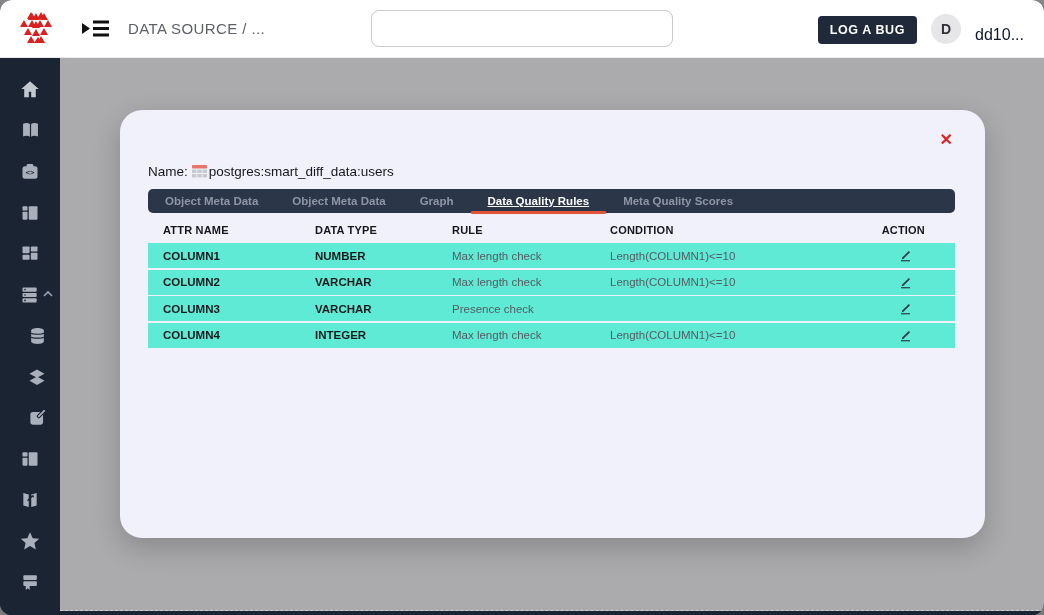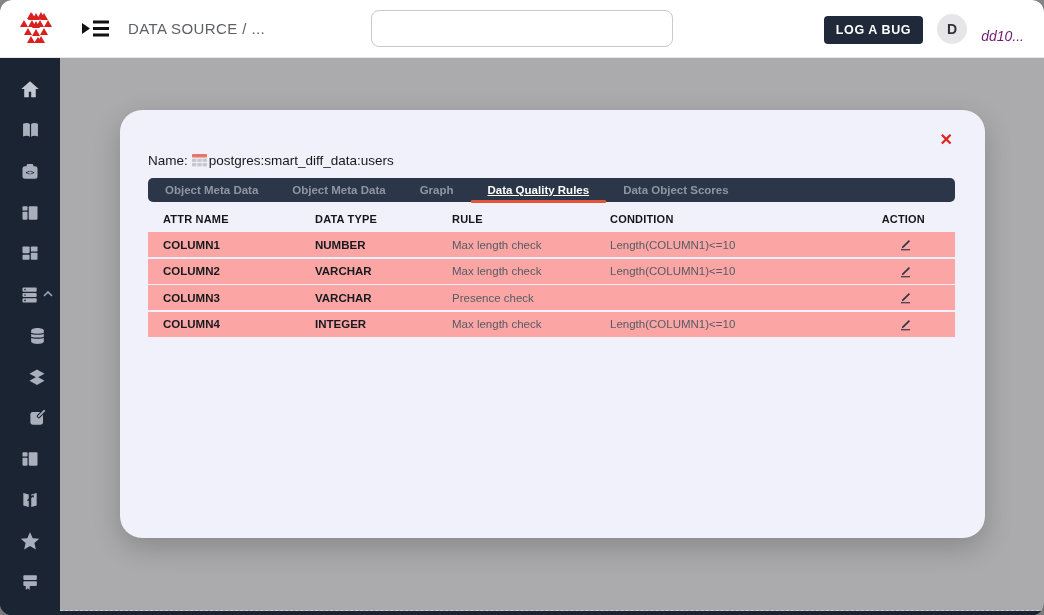--- a/index.html
+++ b/index.html
@@ -33,21 +33,21 @@
   .logbug-btn{
     background:#20293a; color:#fff; border:none; border-radius:4px;
     font-size:12.5px; font-weight:600; letter-spacing:.6px;
     padding:7px 12px; cursor:pointer; font-family:inherit;
   }
   .avatar{
     width:30px; height:30px; border-radius:50%; background:#e6e6e9;
     color:#2e3238; font-size:14px; font-weight:600;
     display:flex; align-items:center; justify-content:center; cursor:pointer;
   }
-  .username{ font-size:14px; color:#701a75; cursor:pointer;font-style:italic; }
+  .username{ font-size:16px; color:#0f172a; cursor:pointer; }
   
   .middle{ display:flex; height:553px; }
   .sidebar{
     width:60px; background:#1b2433; flex:0 0 auto;
     display:flex; flex-direction:column; align-items:center;
     padding-top:11px;
   }
   .side-item{
     width:100%; height:41px; display:flex; align-items:center; justify-content:center;
     cursor:pointer; position:relative;
@@ -64,21 +64,21 @@
     position:absolute; left:60px; top:52px; width:865px; height:428px;
     background:#f0f1fb; border-radius:22px;
     box-shadow:0 10px 28px rgba(0,0,0,.20);
     padding:0 28px;
   }
   .close-btn{
     position:absolute; top:22px; right:32px; color:#e02421;
     font-size:16px; font-weight:700; cursor:pointer; line-height:1;
   }
   .name-row{
-    padding-top:43px; display:flex; align-items:center; gap:2px;
+    padding-top:54px; display:flex; align-items:center; gap:2px;
     font-size:13.5px; color:#16181c;
   }
   .name-label{ margin-right:2px; }
   .name-value{ color:#16181c; }
   
   .tabbar{
     margin-top:10px; height:24px; background:#2b3648; border-radius:5px;
     display:flex; align-items:flex-end; width:807px;
   }
   .tab{
@@ -88,21 +88,21 @@
   }
   .tab.active{ color:#ffffff;text-decoration:underline; }
   .tab.active::after{
     content:""; position:absolute; left:0; right:0; bottom:-1px; height:3px;
     background:#e2553b; border-radius:1px;
   }
   
   .tbl{ width:807px; margin-top:3px; font-size:11.5px; }
   .tbl-row{ display:flex; align-items:center; }
   .tbl-head{ height:27px; color:#14161a; font-weight:700; font-size:11px; letter-spacing:.2px; }
-  .tbl-body-row{ height:25px; background:#fca5a5; margin-bottom:1.5px; color:#16191e; }
+  .tbl-body-row{ height:25px; background:#5eead4; margin-bottom:1.5px; color:#16191e; }
   .c1{ width:167px; padding-left:15px; font-weight:600; }
   .c2{ width:137px; font-weight:600; }
   .c3{ width:158px; color:#565c64; font-weight:400; }
   .c4{ width:265px; color:#565c64; font-weight:400; }
   .c5{ flex:1; display:flex; justify-content:flex-end; padding-right:42px; }
   .tbl-head .c1,.tbl-head .c2,.tbl-head .c3,.tbl-head .c4{ color:#14161a; font-weight:700; }
   .tbl-head .c5{ padding-right:30px; font-weight:700; }
   .edit-btn{ cursor:pointer; display:flex; align-items:center; }
   .bottom-strip{ height:4px; background:#1b2433; }
 </style>
@@ -267,21 +267,21 @@
             </g>
           </svg>
           <span class="name-value">postgres:smart_diff_data:users</span>
         </div>
 
         <div class="tabbar">
           <div class="tab">Object Meta Data</div>
           <div class="tab">Object Meta Data</div>
           <div class="tab">Graph</div>
           <div class="tab active">Data Quality Rules</div>
-          <div class="tab">Data Object Scores</div>
+          <div class="tab">Meta Quality Scores</div>
         </div>
 
         <div class="tbl">
           <div class="tbl-row tbl-head">
             <div class="c1">ATTR NAME</div>
             <div class="c2">DATA TYPE</div>
             <div class="c3">RULE</div>
             <div class="c4">CONDITION</div>
             <div class="c5">ACTION</div>
           </div>

